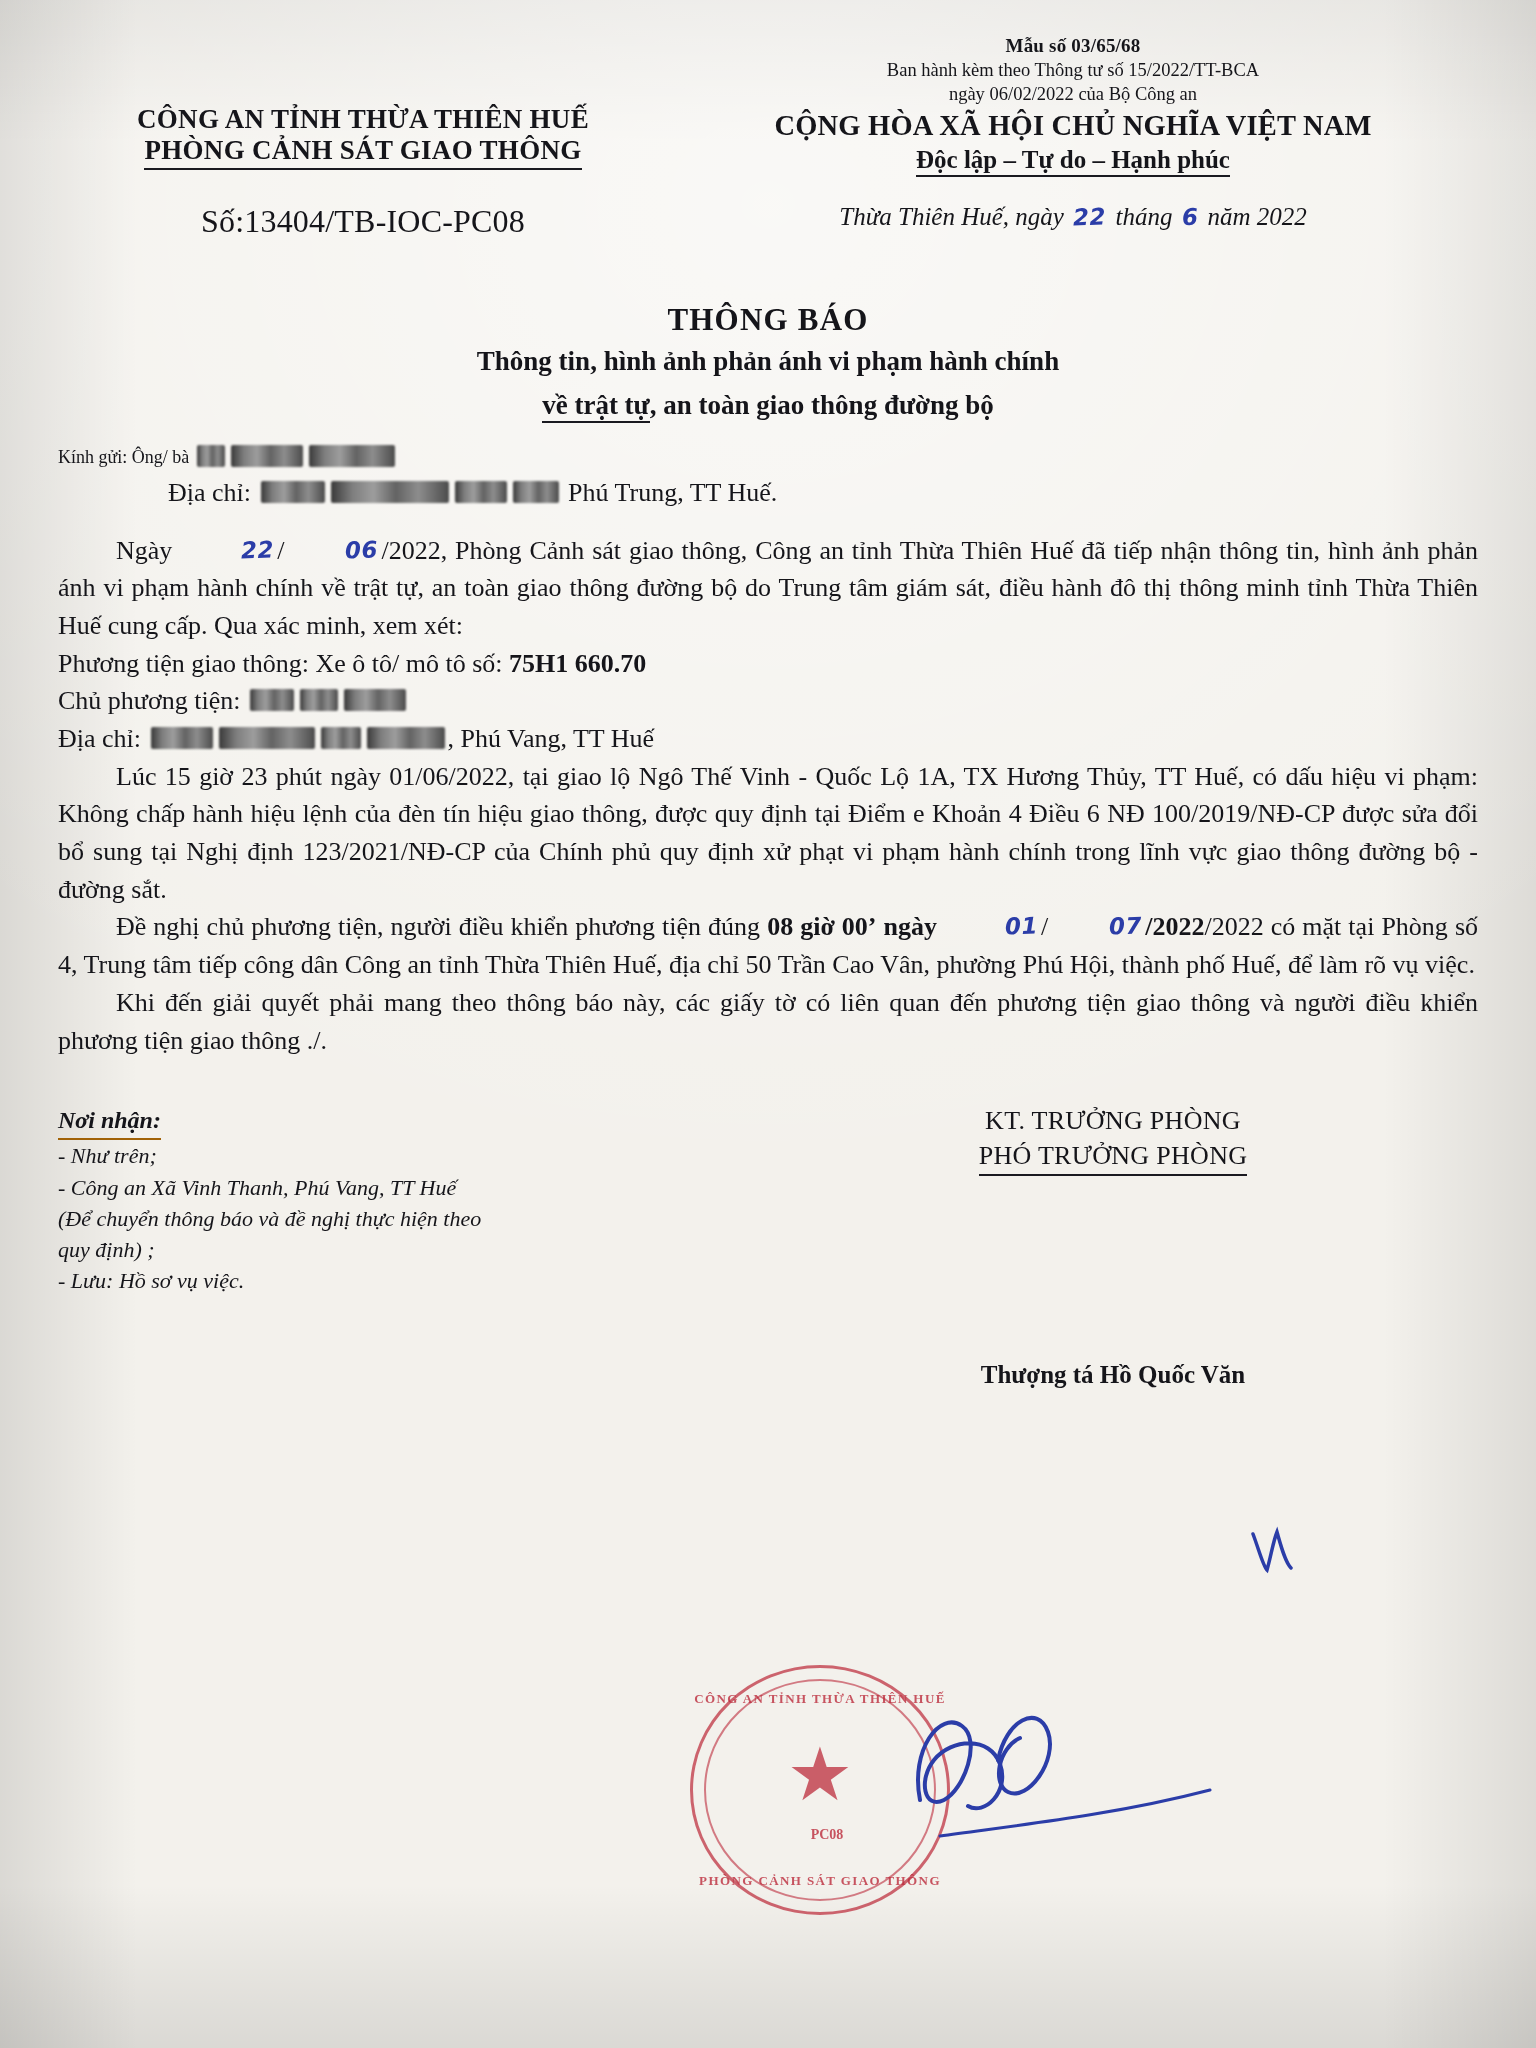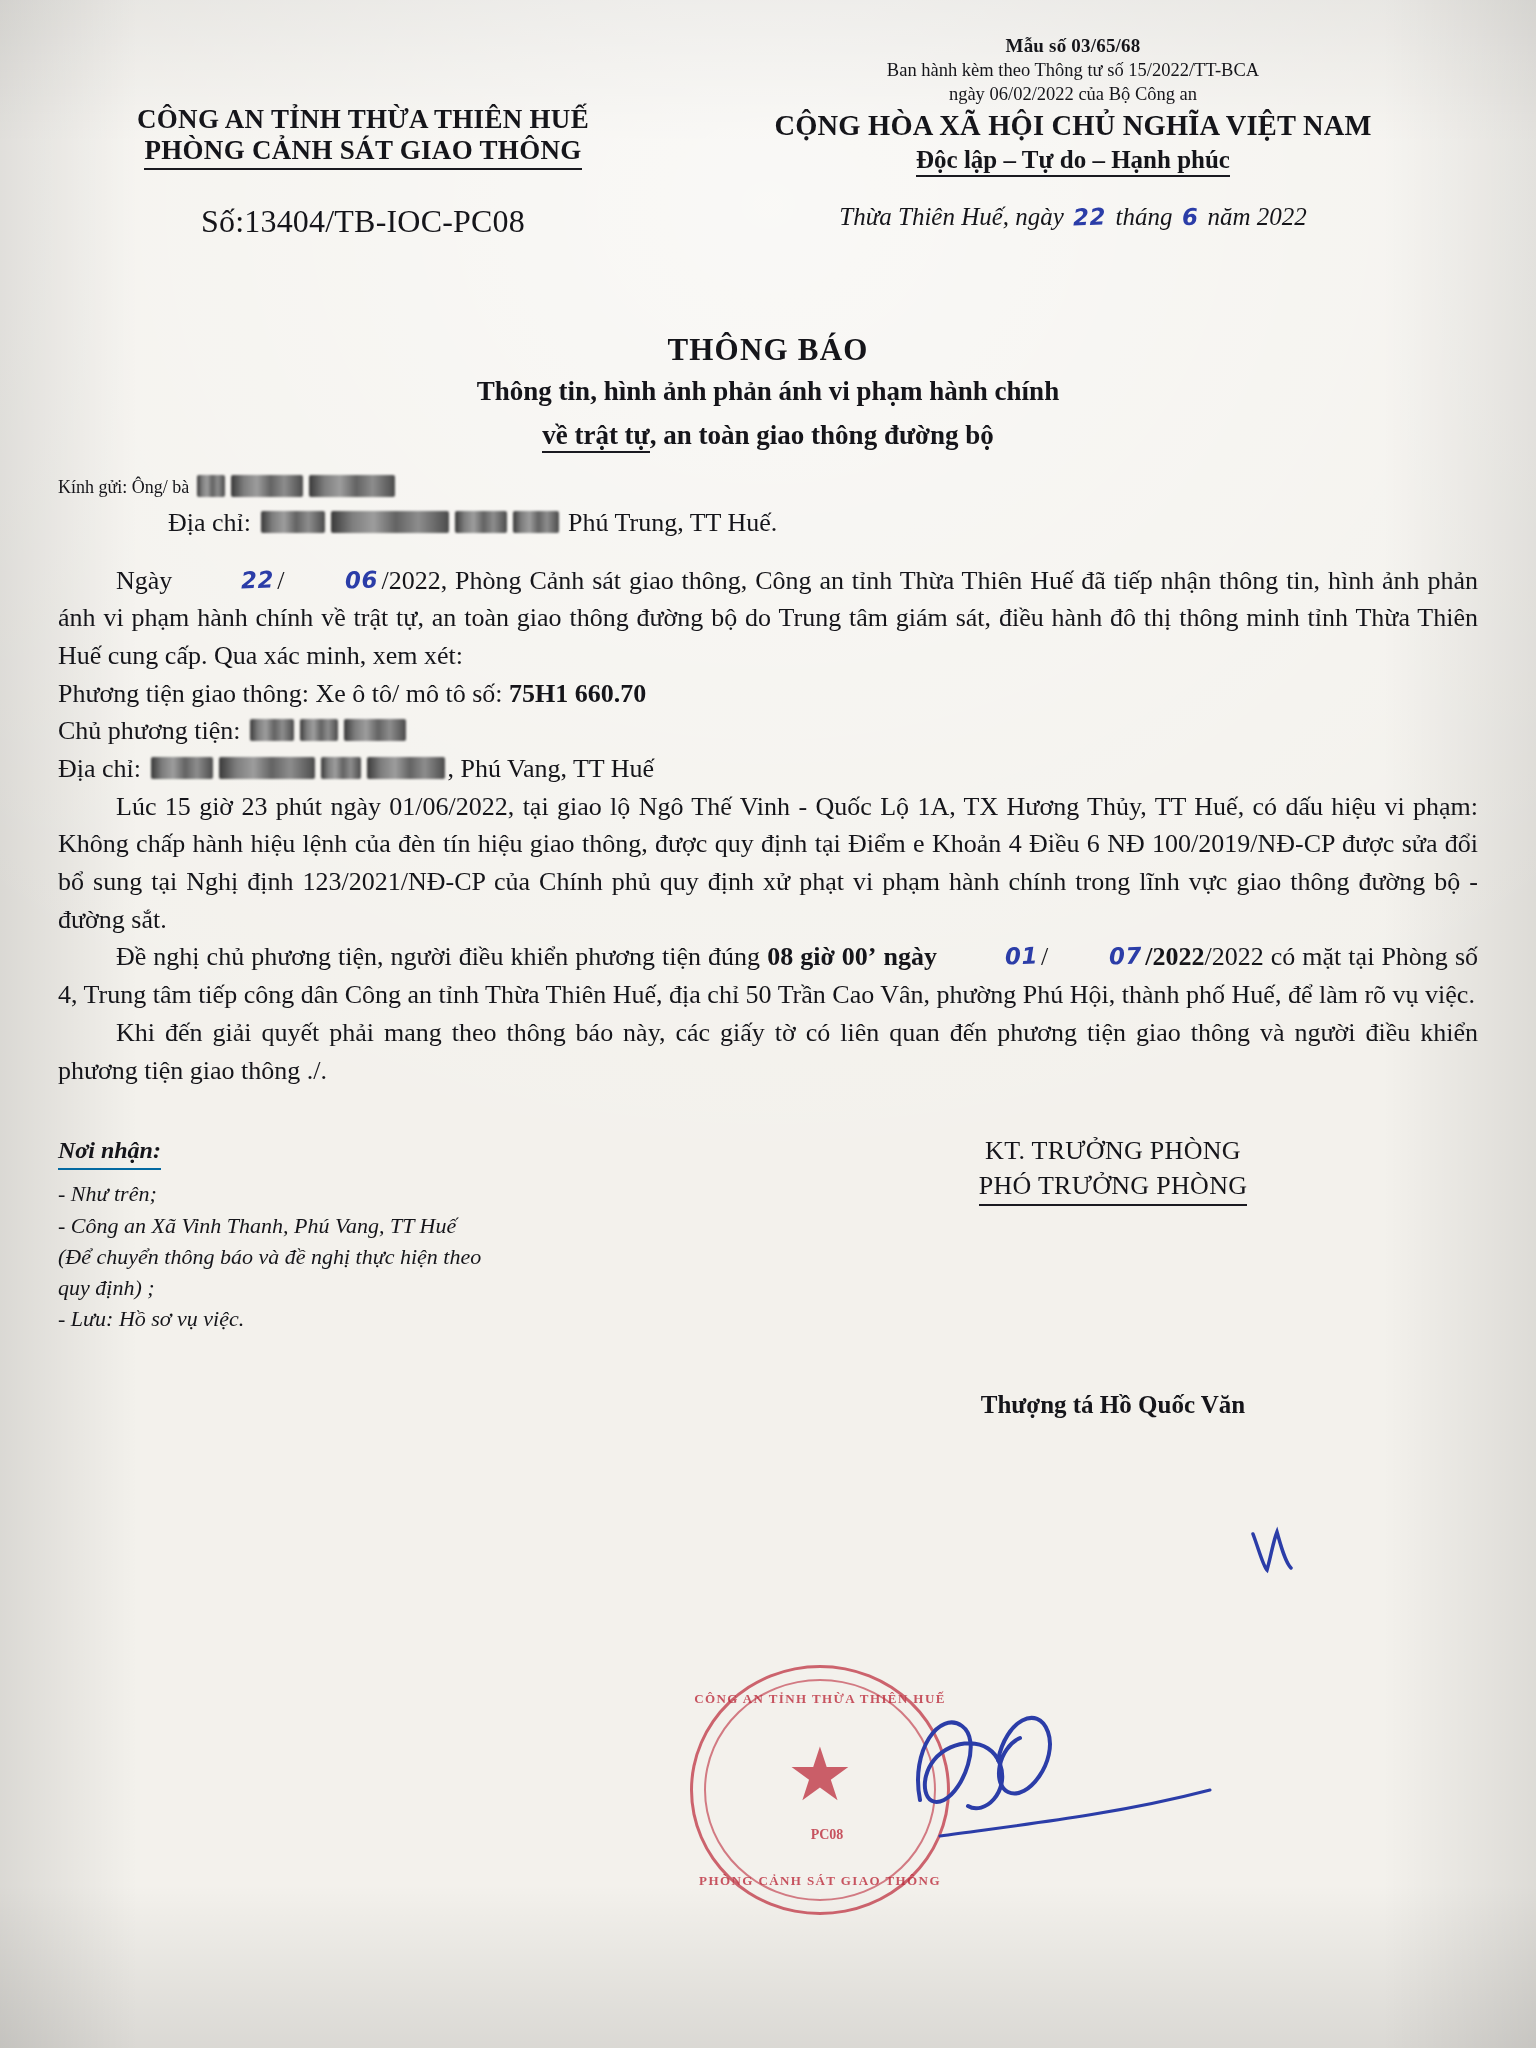--- a/index.html
+++ b/index.html
@@ -114,21 +114,21 @@
     font-size: 23px;
     letter-spacing: .5px;
     padding: 0 3px;
     display: inline-block;
     transform: rotate(-2deg);
   }
 
   
   .title-block {
     text-align: center;
-    margin-top: 92px;
+    margin-top: 62px;
   }
   .title-main {
     font-size: 31px;
     font-weight: bold;
     letter-spacing: 1.2px;
   }
   .title-sub {
     font-size: 27px;
     font-weight: bold;
     line-height: 1.45;
@@ -183,23 +183,23 @@
   .recv {
     width: 690px;
     font-size: 22px;
     line-height: 1.42;
   }
   .recv-title {
     font-style: italic;
     font-weight: bold;
     font-size: 24px;
     display: inline-block;
-    border-bottom: 2px solid #0369a1;
+    border-bottom: 2px solid #a16207;
     padding-bottom: 1px;
-    margin-bottom: 8px;
+    margin-bottom: 0;
   }
   .recv-item { font-style: italic; }
   .sign {
     flex: 1;
     text-align: center;
     position: relative;
   }
   .sign-title {
     font-size: 26px;
     font-weight: normal;

